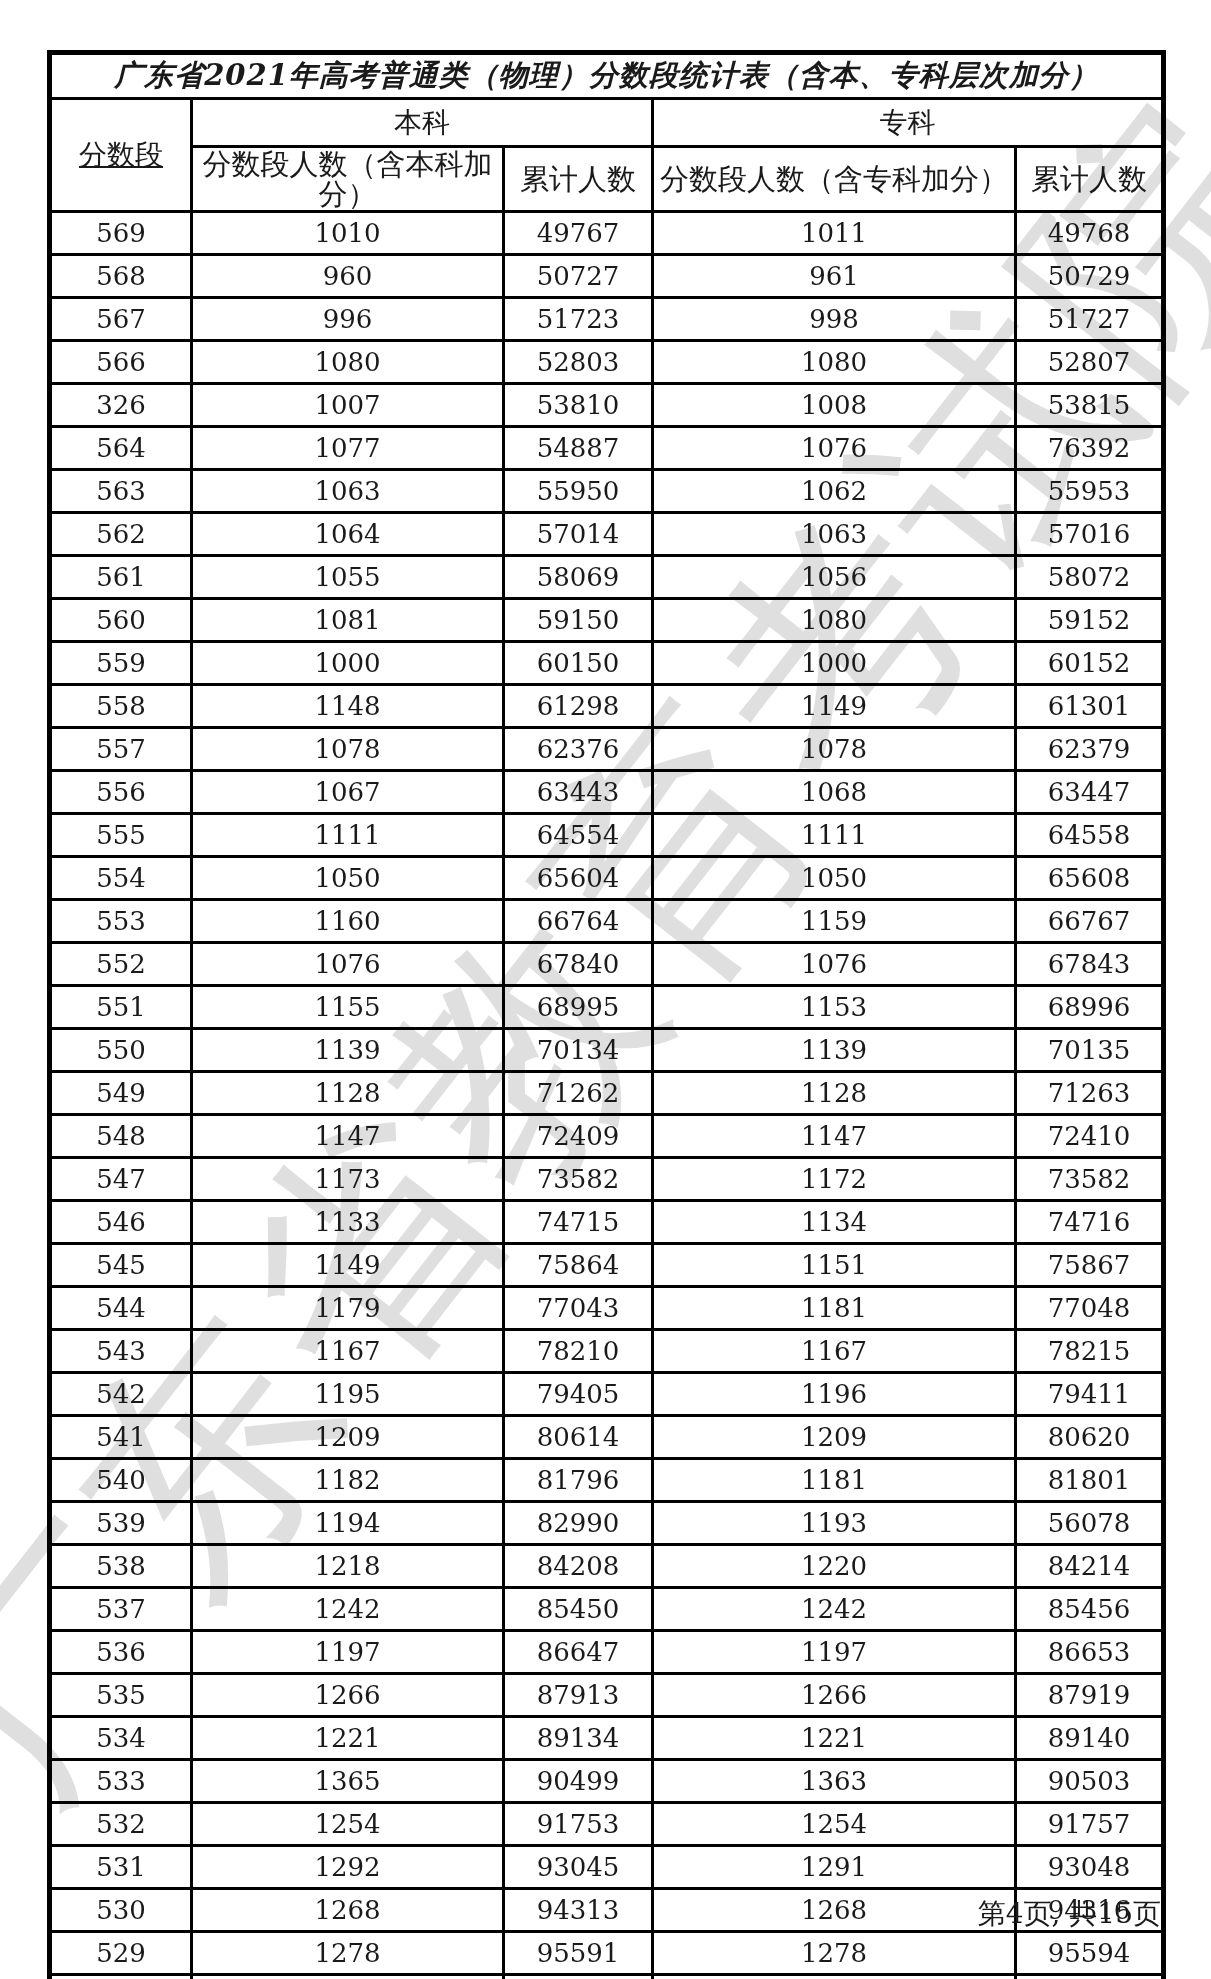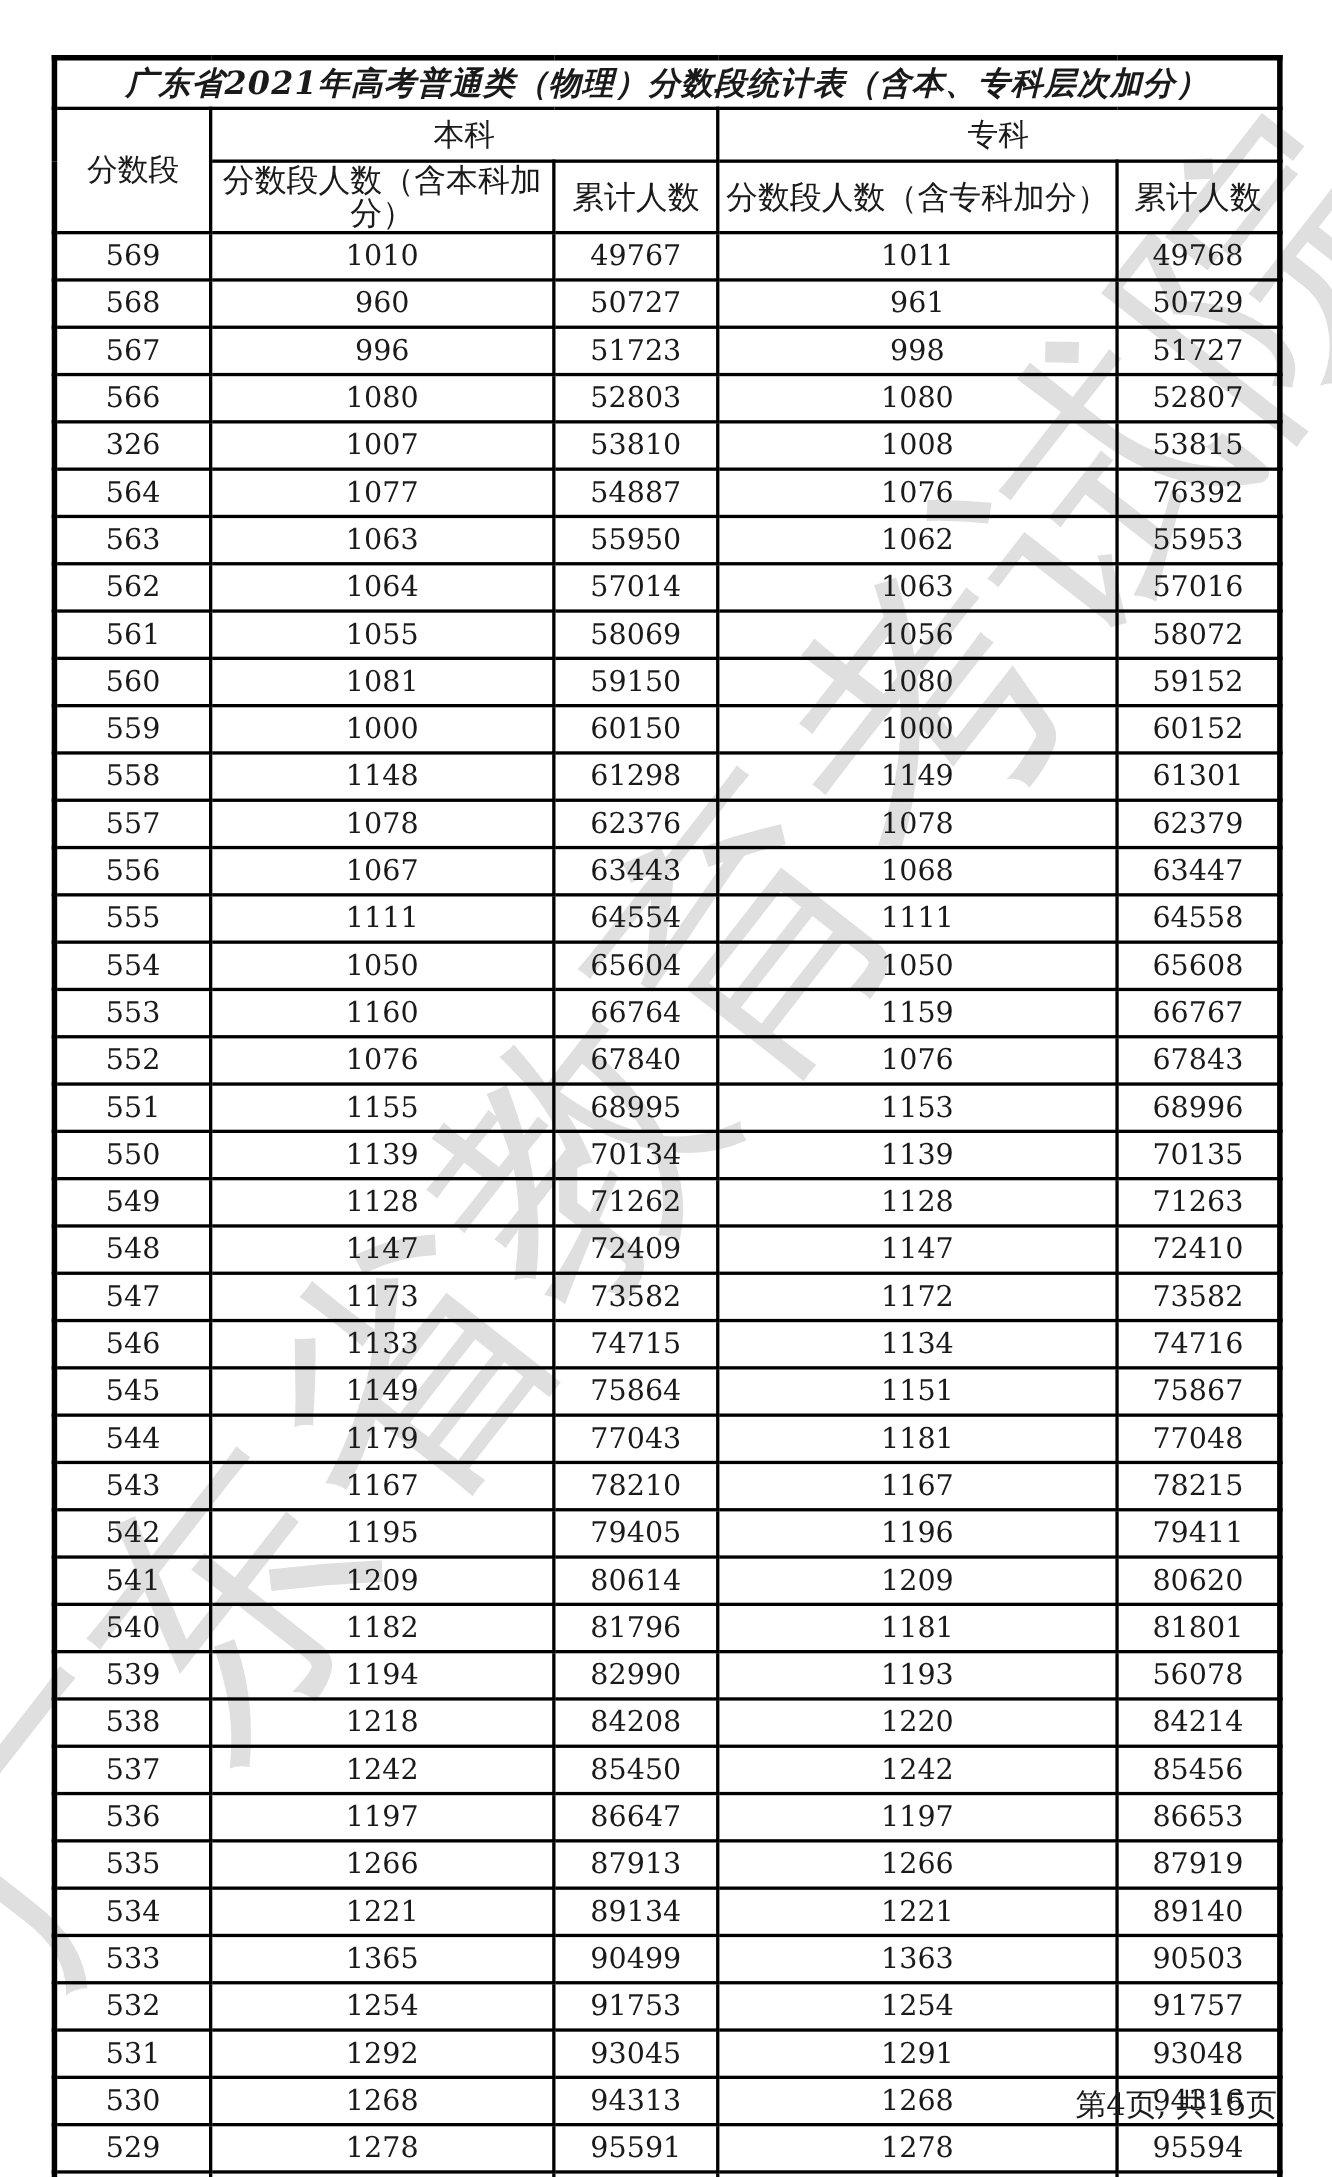--- a/index.html
+++ b/index.html
@@ -54,20 +54,21 @@
     font-weight: bold;
     letter-spacing: 1px;
     font-style: italic;
   }
   tr.group-header-row th {
     height: 45px;
     font-size: 28px;
   }
   th.score-band-head {
     font-size: 28px;
+    text-decoration: underline;
   }
   tr.sub-header-row th {
     height: 62px;
     font-size: 29px;
     line-height: 1.05;
   }
   th.pad-benke { padding: 0 20px; }
   th.pad-zhuanke { padding: 0 30px; }
   tr.data-row td {
     height: 40px;

